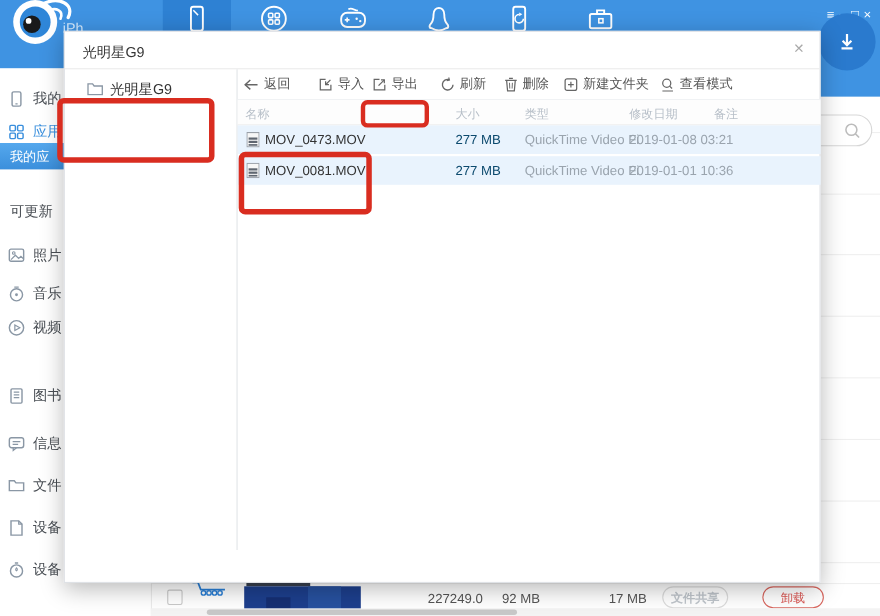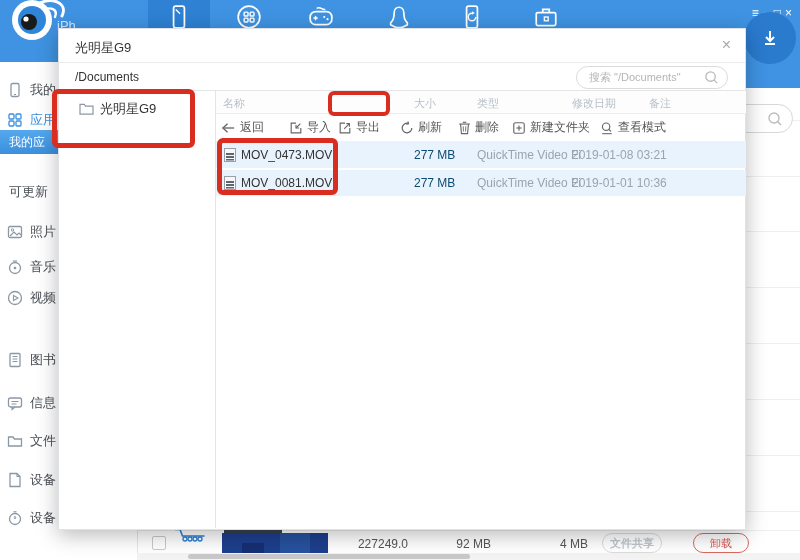--- a/index.html
+++ b/index.html
@@ -269,65 +269,47 @@
     <circle cx="16" cy="11" r="2" fill="none" stroke="#2a7fd6" stroke-width="1.3"></circle>
     <circle cx="21" cy="11" r="2" fill="none" stroke="#2a7fd6" stroke-width="1.3"></circle>
     <circle cx="26" cy="11" r="2" fill="none" stroke="#2a7fd6" stroke-width="1.3"></circle>
   </svg>
 </div>
 <div id="censor-smudge" class="abs"></div>
 <div id="censor-rect" class="abs">
     <div class="b1"></div>
     <div class="b2"></div>
   </div>
-<span class="cellnum" style="left:348px;width:60px">227249.0</span>
+<span class="cellnum" style="left:379px;width:60px">227249.0</span>
 <span class="cellnum" style="left:446px;width:45px">92 MB</span>
-<span class="cellnum" style="left:548px;width:40px">4 MB</span>
+<span class="cellnum" style="left:548px;width:40px">17 MB</span>
 <div id="share-pill" class="pill">文件共享</div>
 <div id="uninstall-pill" class="pill">卸载</div>
 <div id="hscroll-track" class="abs"></div>
 <div id="hscroll-thumb" class="abs"></div>
 
 <div id="dialog" class="abs">
   <div id="dlg-titlebar">
     <span id="dlg-title">光明星G9</span>
     <span id="dlg-close">×</span>
-  </div>
-  <div id="dlg-pathbar">
-    <span id="dlg-path">/Documents</span>
-    <div id="dlg-search">
-      <span class="ph">搜索 "/Documents"</span>
-      <svg width="15" height="15" viewBox="0 0 16 16">
-        <circle cx="7" cy="7" r="5" fill="none" stroke="#b9b9b9" stroke-width="1.4"></circle>
-        <line x1="10.5" y1="10.5" x2="14" y2="14" stroke="#b9b9b9" stroke-width="1.4"></line>
-      </svg>
-    </div>
   </div>
 
   <div id="dlg-body">
 
     <div id="tree-panel">
       <div class="tree-row" style="margin-top:5px">
         <span class="caret"></span>
         <svg class="fold" width="15" height="13" viewBox="0 0 16 14">
             <path d="M1,2.5 h4.5 l1.5,2 h8 v8.5 h-14 z" fill="none" stroke="#8a97a5" stroke-width="1.3"></path>
           </svg>
         <span>光明星G9</span>
       </div>
     </div>
 
     <div id="list-panel">
-      <div id="cols-header">
-        <span class="colh h-name">名称</span>
-        <span class="colh h-size">大小</span>
-        <span class="colh h-type">类型</span>
-        <span class="colh h-date">修改日期</span>
-        <span class="colh h-note">备注</span>
-      </div>
-
       <div id="dlg-toolbar">
         <span class="tb-item" style="left:5px">
           <svg width="15" height="12" viewBox="0 0 16 12">
               <line x1="2" y1="6" x2="14" y2="6" stroke="#666" stroke-width="1.4"></line>
               <path d="M7,1.5 L2,6 L7,10.5" fill="none" stroke="#666" stroke-width="1.4"></path>
             </svg>
           <span>返回</span>
         </span>
         <span class="tb-item" style="left:73px">
           <svg width="14" height="14" viewBox="0 0 16 16">
@@ -371,20 +353,28 @@
           <span>新建文件夹</span>
         </span>
         <span class="tb-item" style="left:384px">
           <svg width="14" height="14" viewBox="0 0 16 16">
               <circle cx="7" cy="6.5" r="4.2" fill="none" stroke="#666" stroke-width="1.3"></circle>
               <line x1="10" y1="9.5" x2="12.5" y2="12" stroke="#666" stroke-width="1.3"></line>
               <line x1="2.5" y1="14.5" x2="13.5" y2="14.5" stroke="#666" stroke-width="1.2"></line>
             </svg>
           <span>查看模式</span>
         </span>
+      </div>
+
+      <div id="cols-header">
+        <span class="colh h-name">名称</span>
+        <span class="colh h-size">大小</span>
+        <span class="colh h-type">类型</span>
+        <span class="colh h-date">修改日期</span>
+        <span class="colh h-note">备注</span>
       </div>
 
       <div class="file-row" style="top:51px">
         <svg class="fico" width="12" height="14" viewBox="0 0 12 14">
           <rect x="0.5" y="0.5" width="11" height="13" fill="#f7f7f7" stroke="#9aa0a8"></rect>
           <rect x="2" y="5" width="8" height="2" fill="#5f6670"></rect>
             <rect x="2" y="8" width="8" height="2" fill="#5f6670"></rect>
             <rect x="2" y="11" width="8" height="1.5" fill="#5f6670"></rect>
         </svg>
         <span class="cell c-name">MOV_0473.MOV</span>

